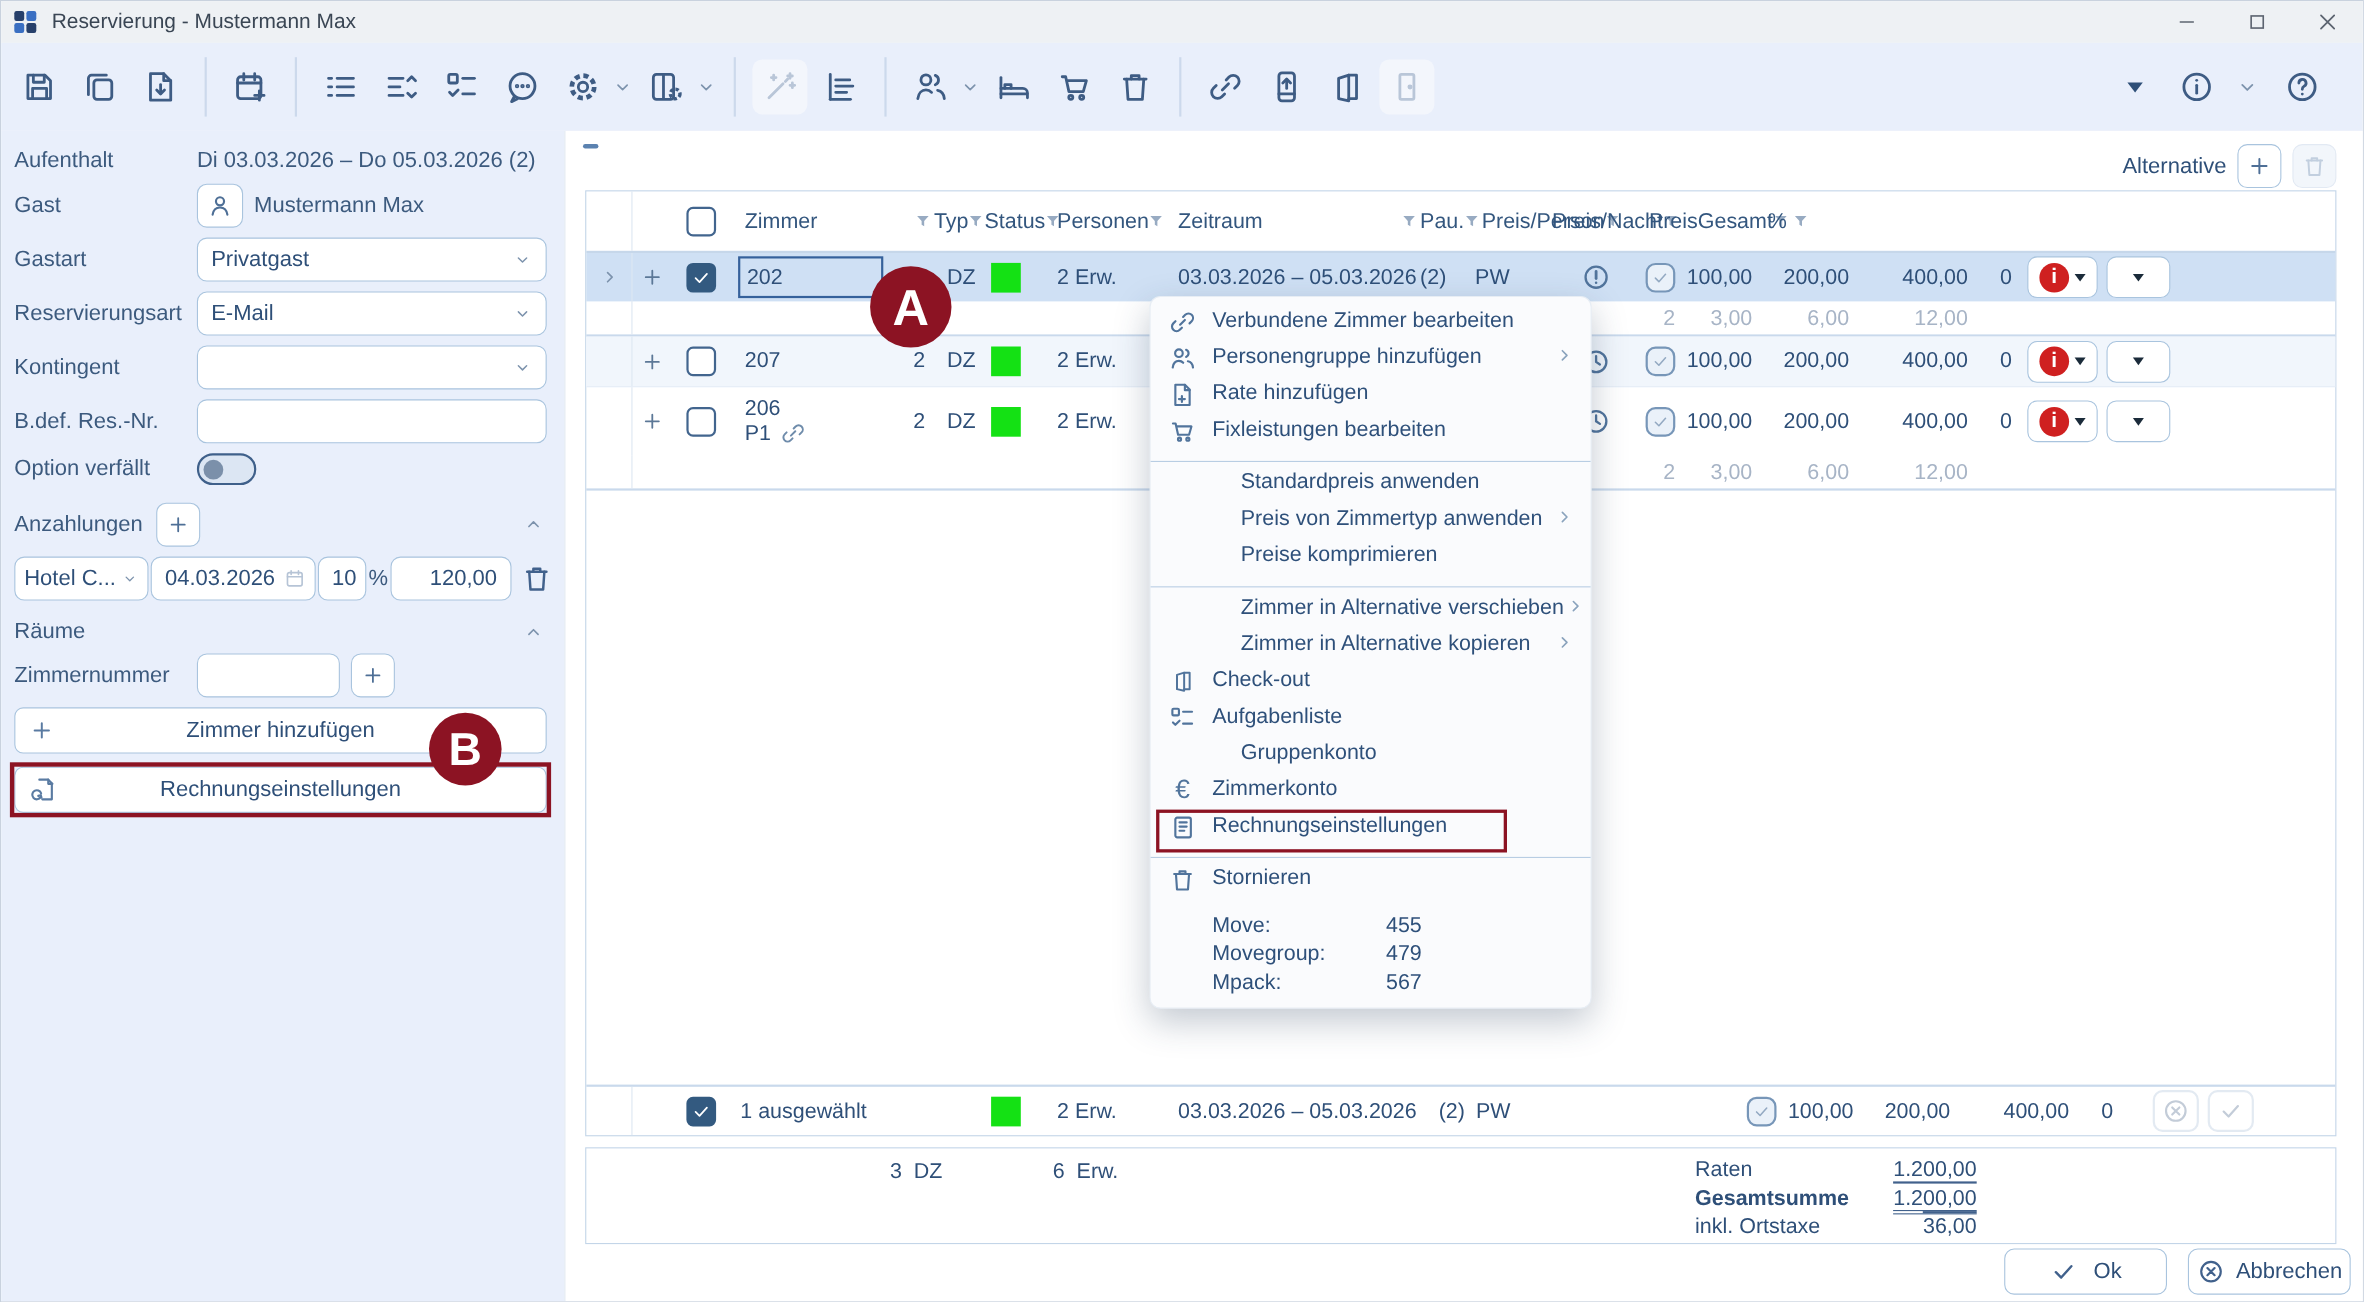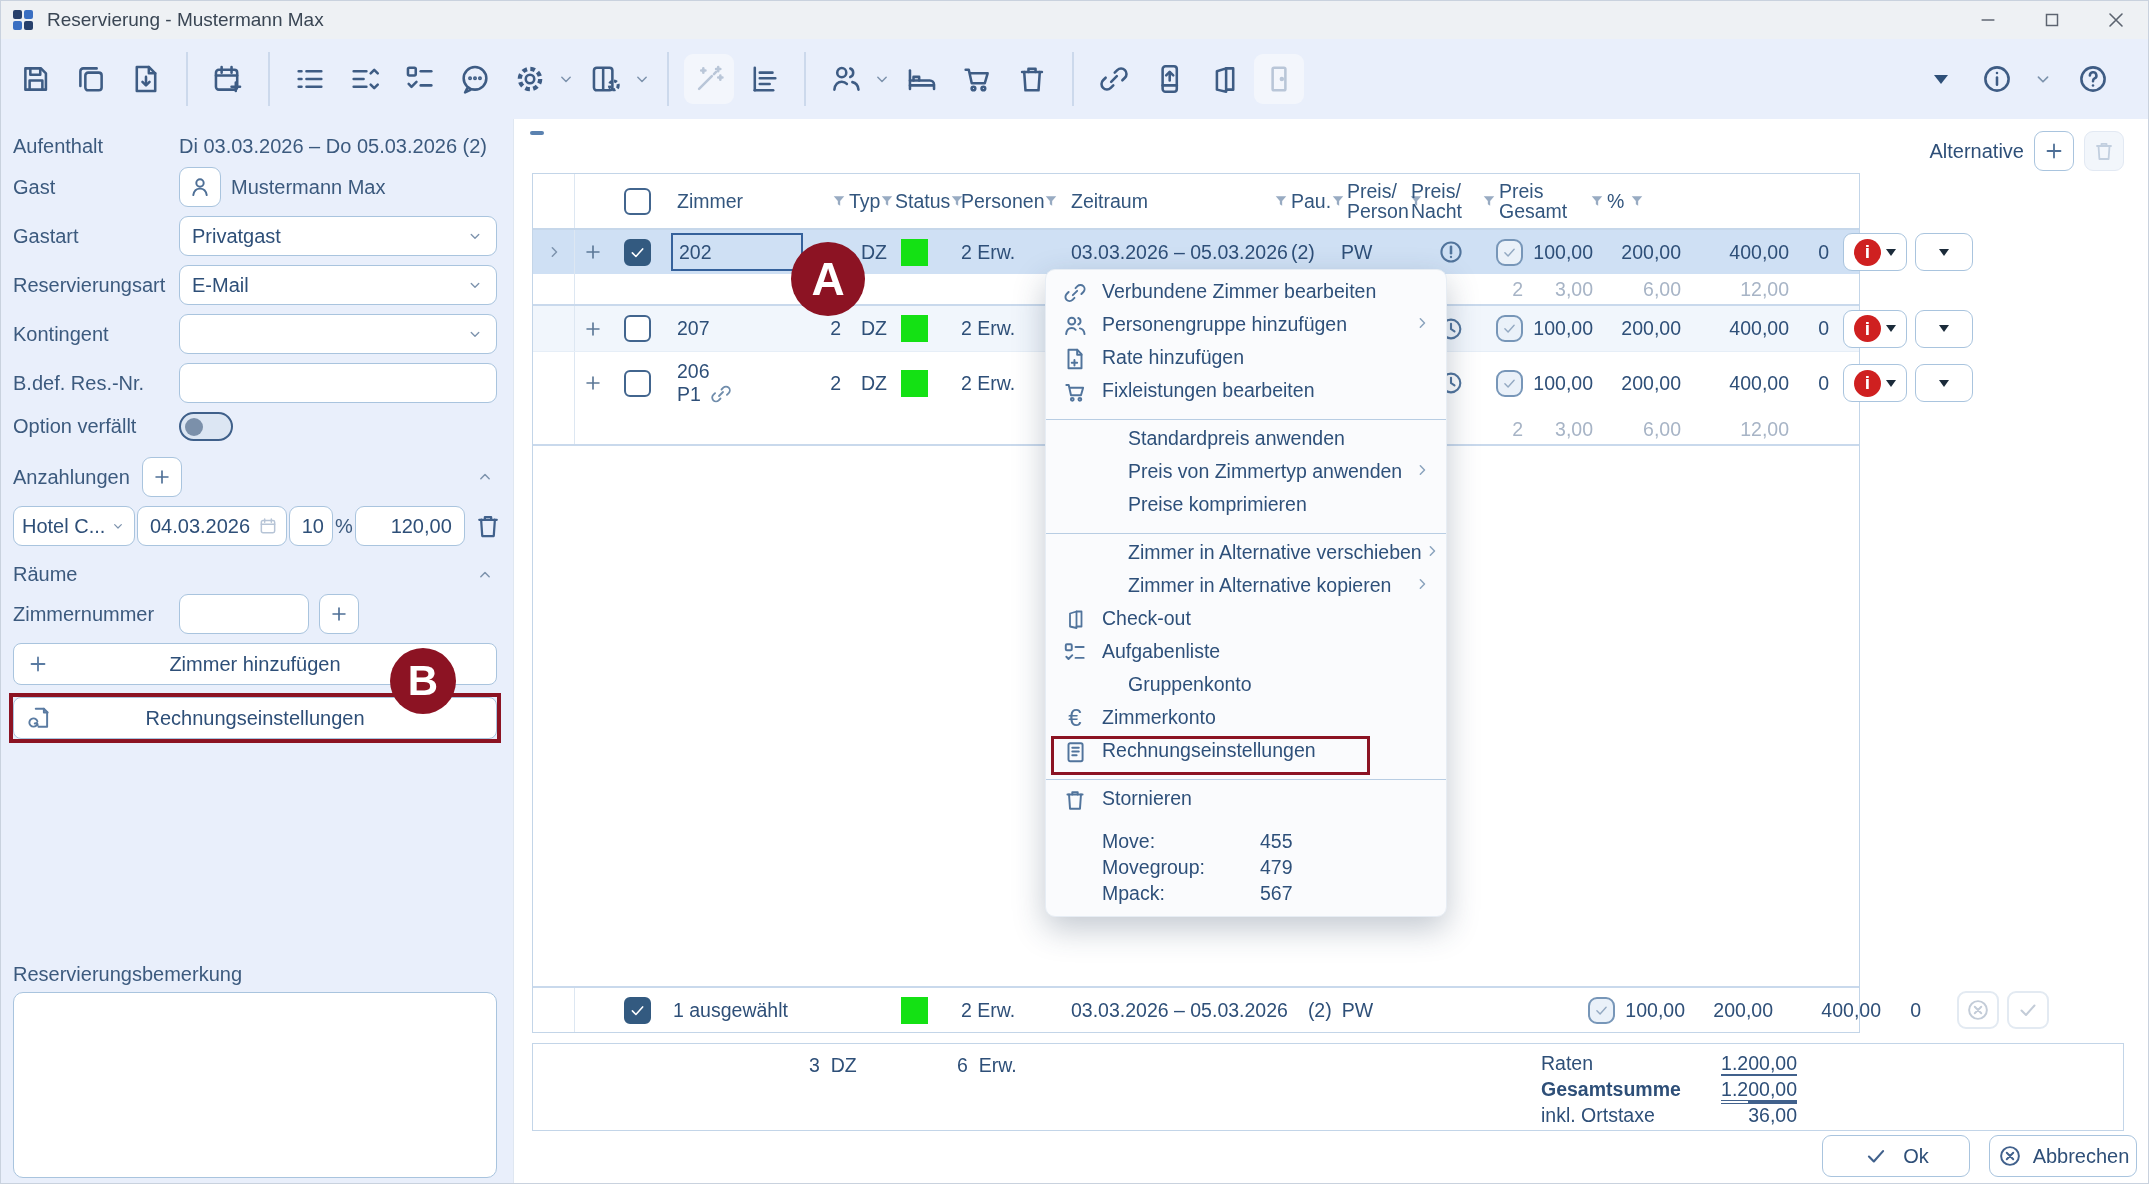--- a/index.html
+++ b/index.html
@@ -65,21 +65,21 @@
 
   
   .main{position:absolute;top:118px;left:512px;right:0;bottom:0;background:#fff;border-left:1px solid #dfe7f1}
   .grip{position:absolute;left:16px;top:12px;width:14px;height:4px;background:#5b82b0;border-radius:2px}
   .altbar{position:absolute;top:12px;right:24px;display:flex;align-items:center;gap:10px;font-size:20px}
   .sqbtn{width:40px;height:40px;border:1.5px solid #a9c4de;border-radius:9px;background:#fff;
          display:flex;align-items:center;justify-content:center;color:#4e6f96}
   .sqbtn.disabled{border-color:#e2e9f3;background:#f2f6fb;color:#c2cfdf}
 
   
-  .table{position:absolute;left:18px;top:54px;width:1328px;height:860px;border:1.5px solid #c3d5e8;
+  .table{position:absolute;left:18px;top:54px;width:1592px;height:860px;border:1.5px solid #c3d5e8;
          background:#fff;display:flex;flex-direction:column;font-size:19.5px}
   .thead{display:flex;align-items:stretch;height:56px;border-bottom:2px solid #c6d7ea;color:#33567e;flex:none}
   .c{flex:none;display:flex;align-items:center;height:100%}
   .w-exp{width:42px;border-right:1px solid #dde7f2;justify-content:center}
   .w-plus{width:36px;justify-content:center}
   .w-cb{width:52px;justify-content:center}
   .w-zim{width:146px}
   .w-zimcnt{width:186px}
   .w-cnt{width:40px;justify-content:flex-end;padding-right:8px}
   .w-typ{width:44px;padding-left:12px}
@@ -95,21 +95,21 @@
   .w-pn{width:88px}
   .w-pg{width:108px}
   .w-pct{width:40px}
   .w-ib{width:76px;justify-content:center}
   .w-dd{width:66px;justify-content:flex-start;padding-left:2px}
   .w-sel{width:230px;padding-left:10px}
   .w-zfoot{width:420px;padding-left:10px;gap:0}
   .w-subgap{width:906px}
   .num{justify-content:flex-end;padding-right:8px}
   .funnel{width:14px;height:14px;color:#98abc2;margin-left:auto;margin-right:3px;flex:none}
-  .h2l{display:flex;flex-direction:column;justify-content:flex-end;line-height:1.05}
+  .h2l{display:flex;flex-direction:row;justify-content:flex-end;line-height:1.05}
   .trow{display:flex;align-items:center;flex:none;height:44px}
   .trow.hl{background:#cfe0f4}
   .trow.alt{background:#f1f6fc;border-bottom:1px solid #e6eef7;height:46px}
   .trow.tall{height:62px}
   .tsub{display:flex;align-items:center;flex:none;height:32px;color:#a7b4c6;border-bottom:2px solid #c9d9ec}
   .spacer{flex:1}
   .tfootrow{display:flex;align-items:center;flex:none;height:46px;border-top:2px solid #c9d9ec}
   .cb{width:27px;height:27px;border:2px solid #42658e;border-radius:6px;background:#fff;
       display:flex;align-items:center;justify-content:center;color:#fff}
   .cb.on{background:#335a80;border-color:#335a80}
@@ -718,24 +718,20 @@
     <div class="widebtn">
       <span class="lefticon">
           <svg class="ic" width="26" height="26">
             <use href="#i-docsync"></use>
           </svg>
         </span>
       <span>Rechnungseinstellungen</span>
       <span class="redframe"></span>
     </div>
 
-    <div class="bemerk">
-      <div>Reservierungsbemerkung</div>
-      <textarea value="" style=""></textarea>
-    </div>
   </div>
 
   <div class="main">
     <span class="grip"></span>
 
     <div class="altbar">
       <span>Alternative</span>
       <span class="sqbtn">
           <svg class="ic" width="24" height="24">
             <use href="#i-plus"></use>

